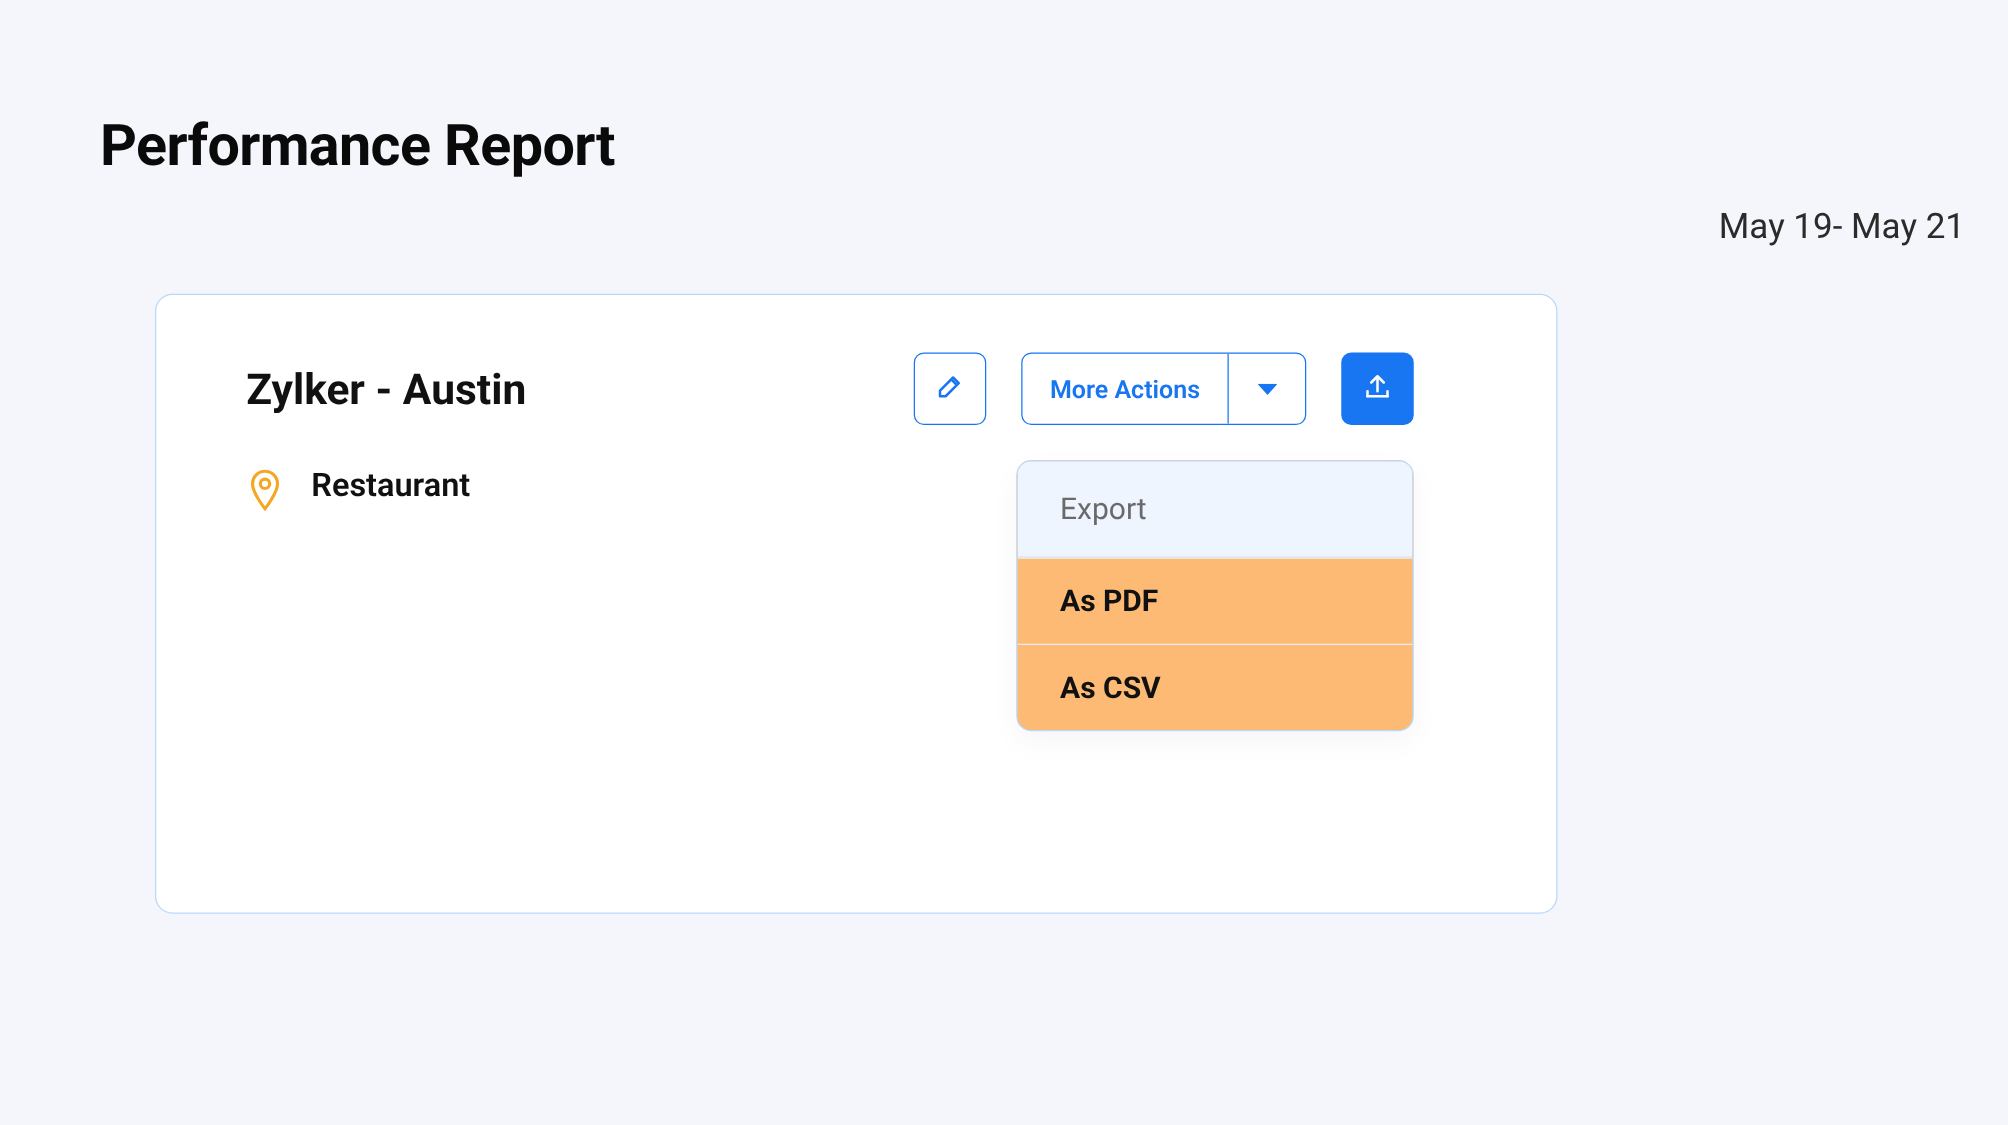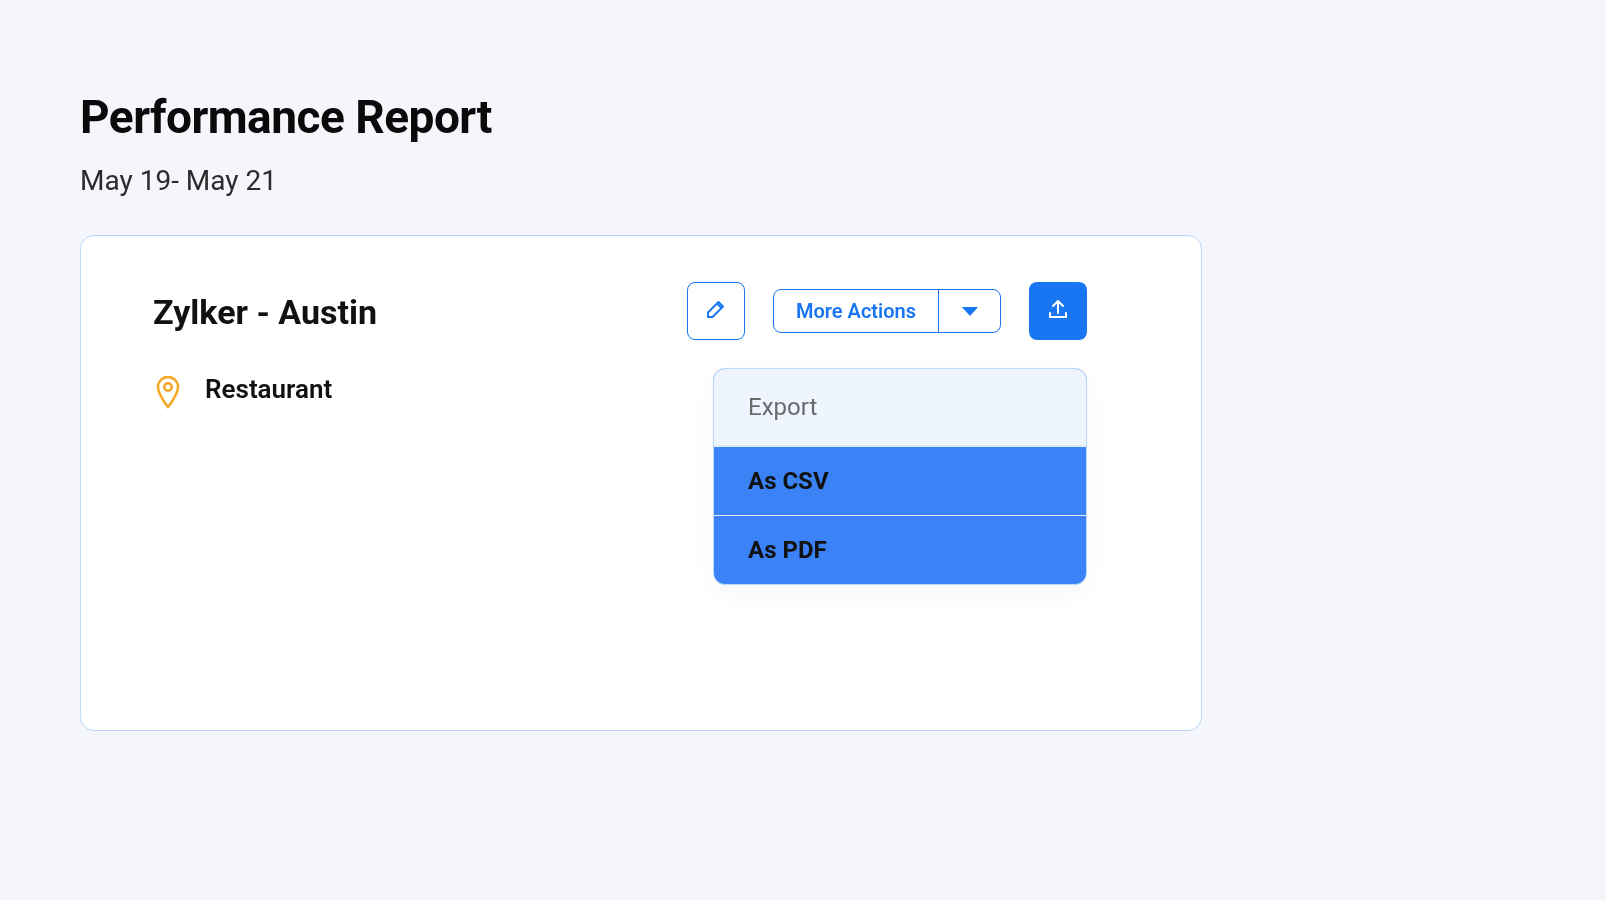--- a/index.html
+++ b/index.html
@@ -23,29 +23,31 @@
       font-weight: 700;
       color: #0a0a0a;
       letter-spacing: -0.5px;
       margin-bottom: 20px;
     }
     .date-range {
       font-size: 28px;
       font-weight: 400;
       color: #2b2b2b;
       margin-bottom: 38px;
+      text-align: right;
     }
     .card {
       background: #ffffff;
       border: 1px solid #b9d8fb;
       border-radius: 14px;
       width: 1122px;
       height: 496px;
       position: relative;
       padding: 56px 56px 40px 72px;
+      margin-left: 44px;
     }
     .entity-title {
       font-size: 34px;
       font-weight: 700;
       color: #111;
       margin-bottom: 40px;
     }
     .entity-row {
       display: flex;
       align-items: flex-end;
@@ -83,21 +85,21 @@
       border: 1.5px solid #1876f2;
       border-radius: 8px;
       background: #fff;
       display: flex;
       align-items: center;
       justify-content: center;
       cursor: pointer;
     }
     .more-actions {
       display: flex;
-      height: 44px;
+      height: 58px;
       border: 1.5px solid #1876f2;
       border-radius: 8px;
       background: #fff;
       overflow: hidden;
     }
     .more-actions-label {
       padding: 0 22px;
       display: flex;
       align-items: center;
       font-size: 20px;
@@ -121,25 +123,25 @@
       display: flex;
       align-items: center;
       justify-content: center;
       cursor: pointer;
     }
 
     .dropdown {
       position: absolute;
       top: 132px;
       right: 114px;
-      width: 374px;
+      width: 318px;
       border: 1px solid #b9d8fb;
       border-radius: 12px;
       overflow: hidden;
-      background: #3b82f6;
+      background: #fdba74;
       box-shadow: 0 8px 24px rgba(0,0,0,0.04);
     }
     .dropdown-header {
       background: #eef5ff;
       padding: 24px 34px;
       font-size: 24px;
       font-weight: 400;
       color: #6a6a6a;
       border-bottom: 1px solid #dbe8f7;
     }
@@ -207,17 +209,17 @@
             <path d="M12 16V4M12 4l-5 5M12 4l5 5" stroke="#ffffff" stroke-width="2" stroke-linecap="round" stroke-linejoin="round"></path>
             <path d="M4 20h16" stroke="#ffffff" stroke-width="2" stroke-linecap="round"></path>
             <path d="M4 16v4M20 16v4" stroke="#ffffff" stroke-width="2" stroke-linecap="round"></path>
           </svg>
         </span>
       </div>
     </div>
 
     <div class="dropdown">
       <div class="dropdown-header">Export</div>
+      <div class="dropdown-item">As PDF</div>
       <div class="dropdown-item">As CSV</div>
-      <div class="dropdown-item">As PDF</div>
     </div>
   </div>
 </div>
 
 </body></html>

